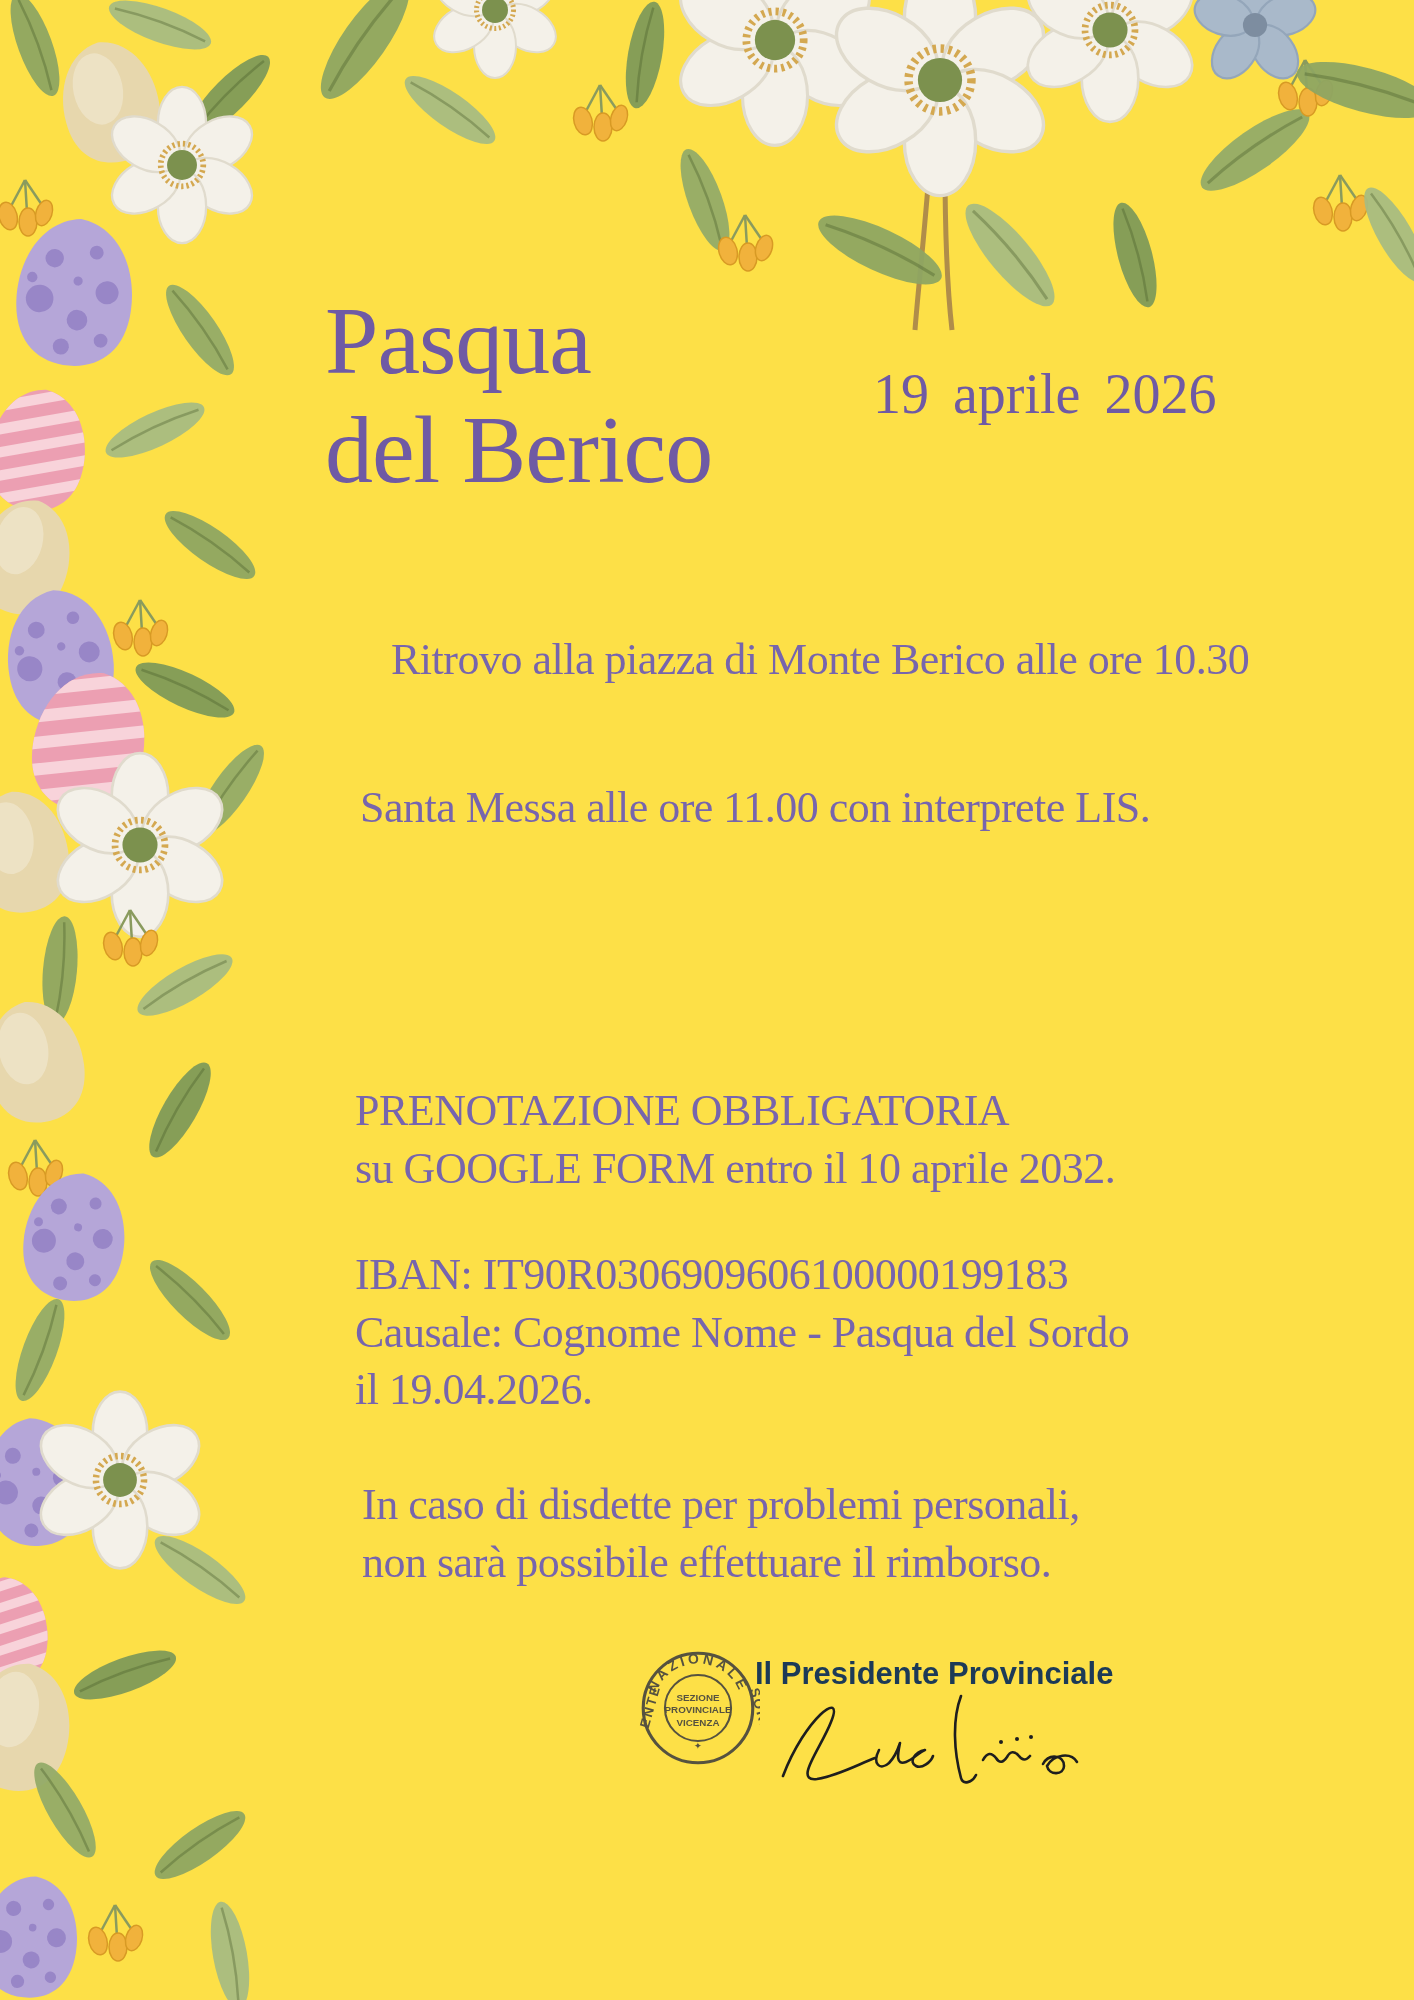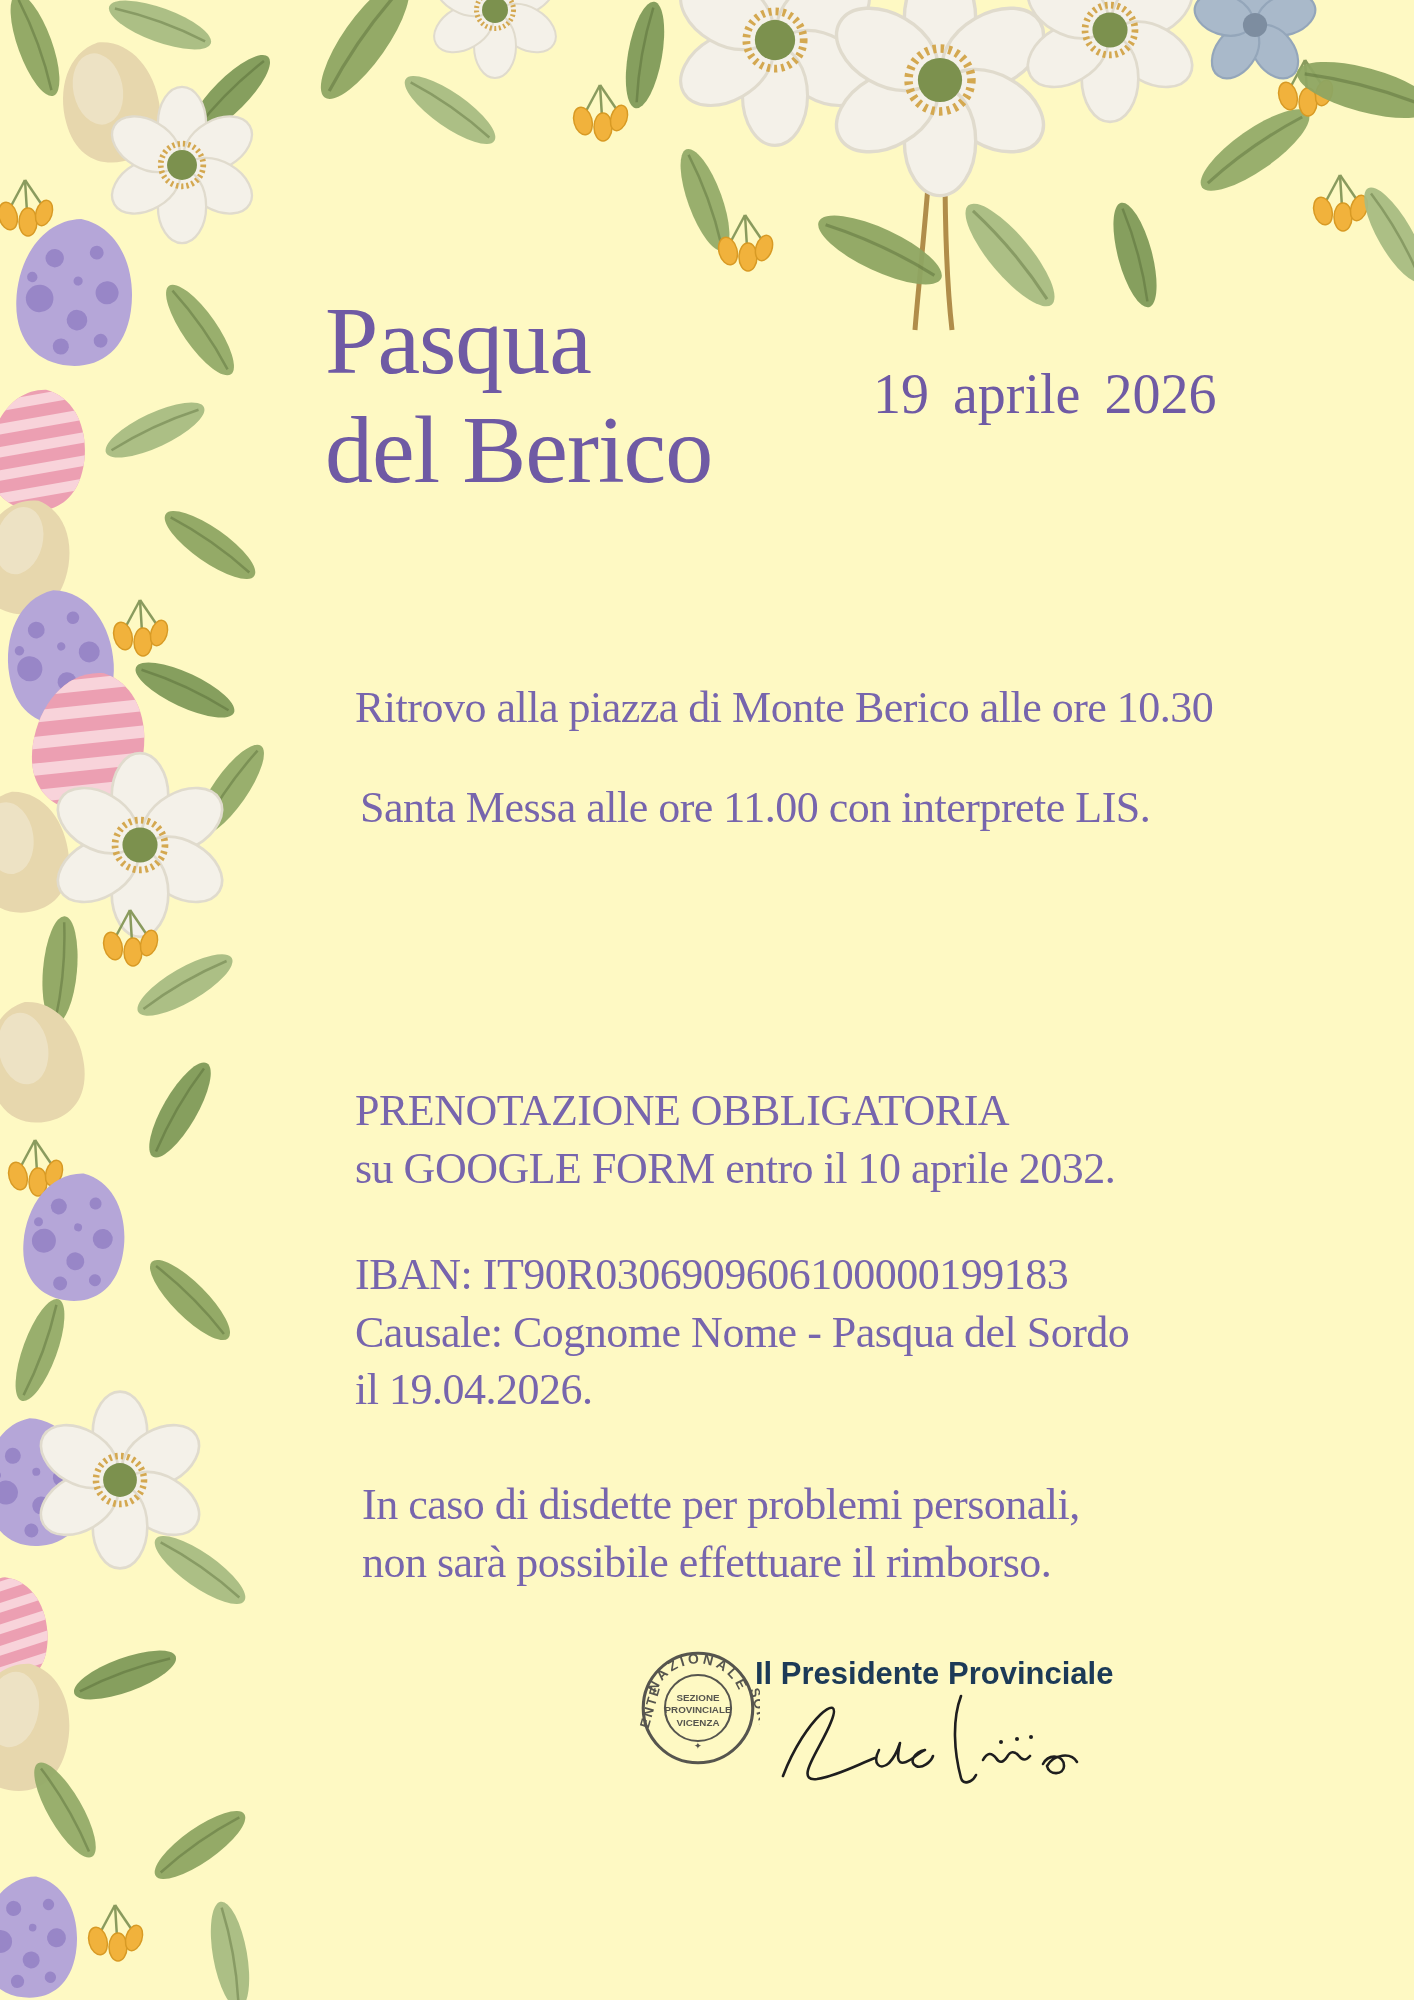--- a/index.html
+++ b/index.html
@@ -1,37 +1,37 @@
 <!DOCTYPE html>
 <html style="--title_purple: #6f5aa4; --text_purple: #7765ad; --navy: #1c3a57; --leaf_green: #93ab68; --egg_purple: #b5a6d8; --egg_pink: #ec9fb2; --egg_cream: #e7d7ad; --bud_yellow: #f1b23c; --flower_white: #f4f1e9;"><head>
 <meta charset="utf-8">
 <style>
   html,body{margin:0;padding:0;background:#fff;}
   .page{
-    position:relative;width:1414px;height:2000px;background:#fef9c3;overflow:hidden;
+    position:relative;width:1414px;height:2000px;background:#fde047;overflow:hidden;
     font-family:"Liberation Serif", serif;
   }
   .abs{position:absolute;}
   .title{
     left:325px;top:286px;font-size:96px;line-height:1.14;
     color:var(--title_purple,#6f5aa4);letter-spacing:-1px;white-space:nowrap;
   }
   .date{
     left:873px;top:362px;font-size:56px;font-weight:400;word-spacing:10px;
     color:var(--title_purple,#6f5aa4);white-space:nowrap;
   }
   .bodyline{
     left:355px;font-size:44px;color:var(--text_purple,#7765ad);
     letter-spacing:-0.5px;white-space:nowrap;
   }
   .block{
     left:355px;font-size:44px;color:var(--text_purple,#7765ad);
     letter-spacing:-0.5px;line-height:1.31;white-space:nowrap;
   }
-  #line-meeting{top:682px;}
+  #line-meeting{top:634px;margin-left:36px;}
   #line-mass{top:782px;left:360px;}
   #line-lunch{top:896px;left:362px;}
   #block-booking{top:1082px;}
   #block-payment{top:1246px;}
   #block-cancellation{top:1456px;left:362px;margin-top:20px;}
   .role{
     left:755px;top:1656px;font-family:"Liberation Sans", sans-serif;
     font-weight:700;font-size:31px;color:var(--navy,#1c3a57);white-space:nowrap;
   }
   .stamp-svg{left:636px;top:1646px;}

